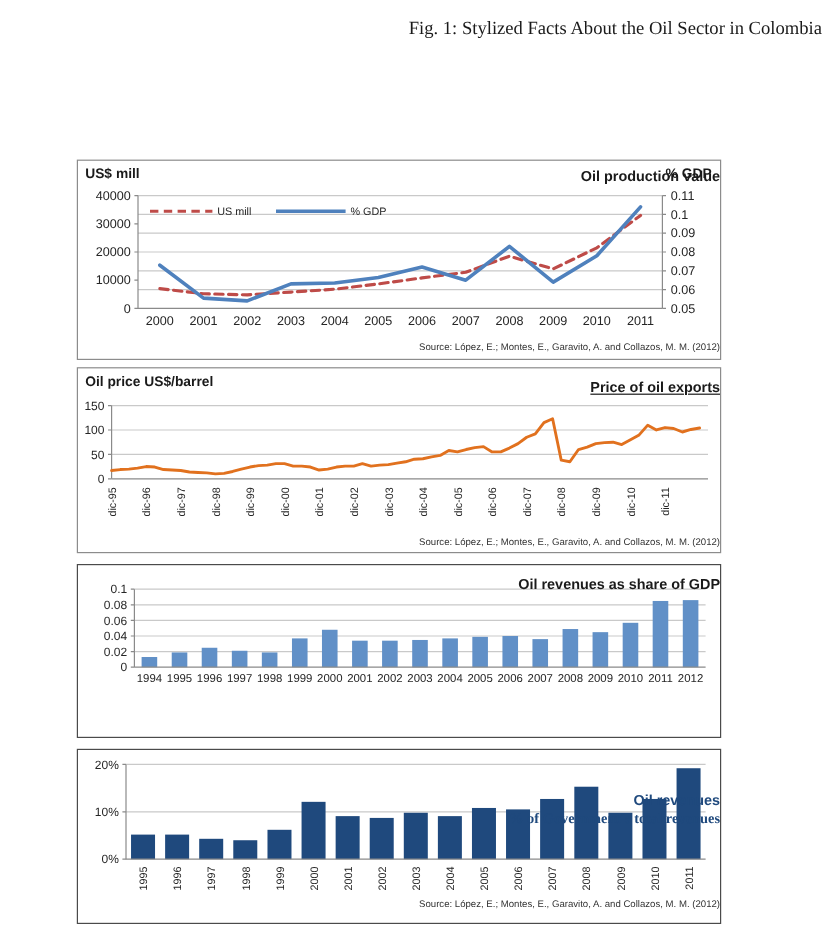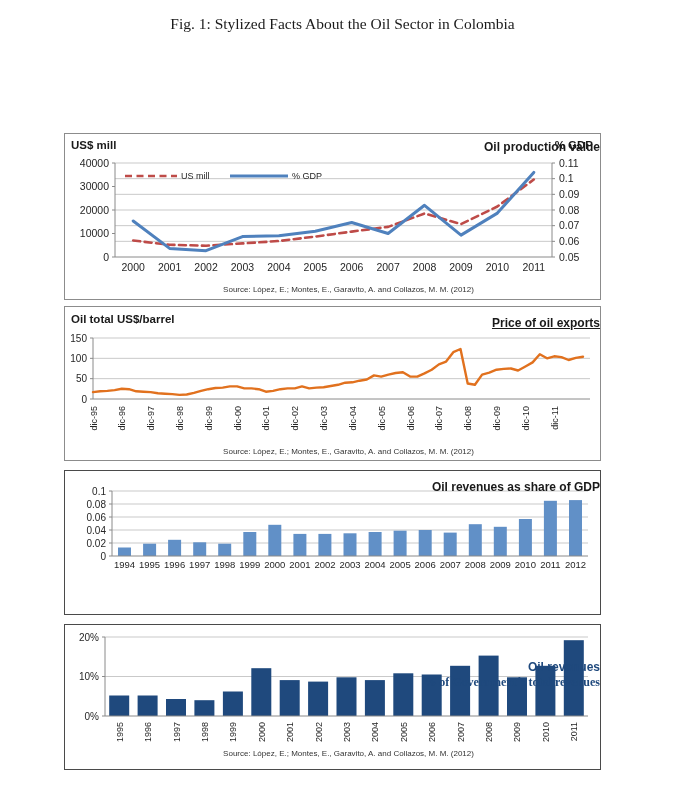--- a/index.html
+++ b/index.html
@@ -1,28 +1,28 @@
 <!DOCTYPE html>
 <html><head>
 <meta charset="utf-8">
 <style>
   html,body{margin:0;padding:0;background:#ffffff;}
   body{width:685px;height:787px;position:relative;font-family:"Liberation Sans",sans-serif;}
-  .fig-title{position:absolute;top:15px;left:0;width:100%;text-align:center;
+  .fig-title{position:absolute;top:15px;left:0;width:100%;text-align:right;
              font-family:"Liberation Serif",serif;font-size:15.5px;color:#1a1a1a;}
   .panel{position:absolute;left:64px;width:535px;background:#fff;border:1px solid #8c8c8c;}
   #p1{top:133px;height:165px;}
   #p2{top:306px;height:153px;}
   #p3{top:470px;height:143px;border-color:#4a4a4a;}
   #p4{top:624px;height:144px;border-color:#4a4a4a;}
   .panel svg{position:absolute;top:0;left:0;display:block;}
   .ctitle{position:absolute;left:0;width:100%;text-align:right;font-weight:bold;
           font-size:12px;color:#1a1a1a;}
   .ylab{position:absolute;font-weight:bold;font-size:11.5px;color:#1a1a1a;white-space:nowrap;}
-  .source{position:absolute;left:16px;width:100%;text-align:center;font-size:8px;color:#333;}
+  .source{position:absolute;left:0;width:100%;text-align:right;font-size:8px;color:#333;}
   .navy{color:#1F497D;margin-top:30px;}
   #p1 .ctitle{top:6px;} #p2 .ctitle{top:9px;text-decoration:underline;} #p3 .ctitle{top:9px;}
   #p4 .ctitle{top:5px;} #p4 .subtitle{top:20px;font-family:Liberation Serif, serif;}
   #p1 .source{bottom:5px;} #p2 .source{bottom:4px;} #p3 .source{bottom:7px;} #p4 .source{bottom:11px;}
 </style>
 </head>
 <body>
 
 <div class="fig-title">Fig. 1: Stylized Facts About the Oil Sector in Colombia</div>
 
@@ -113,21 +113,21 @@
       <text transform="translate(258.5882352941177,99) rotate(-90)" text-anchor="end" dy="3.5" fill="#262626" font-size="9" font-family="&quot;Liberation Sans&quot;,sans-serif">dic-03</text>
       <text transform="translate(287.4117647058824,99) rotate(-90)" text-anchor="end" dy="3.5" fill="#262626" font-size="9" font-family="&quot;Liberation Sans&quot;,sans-serif">dic-04</text>
       <text transform="translate(316.2352941176471,99) rotate(-90)" text-anchor="end" dy="3.5" fill="#262626" font-size="9" font-family="&quot;Liberation Sans&quot;,sans-serif">dic-05</text>
       <text transform="translate(345.05882352941177,99) rotate(-90)" text-anchor="end" dy="3.5" fill="#262626" font-size="9" font-family="&quot;Liberation Sans&quot;,sans-serif">dic-06</text>
       <text transform="translate(373.88235294117646,99) rotate(-90)" text-anchor="end" dy="3.5" fill="#262626" font-size="9" font-family="&quot;Liberation Sans&quot;,sans-serif">dic-07</text>
       <text transform="translate(402.70588235294116,99) rotate(-90)" text-anchor="end" dy="3.5" fill="#262626" font-size="9" font-family="&quot;Liberation Sans&quot;,sans-serif">dic-08</text>
       <text transform="translate(431.5294117647059,99) rotate(-90)" text-anchor="end" dy="3.5" fill="#262626" font-size="9" font-family="&quot;Liberation Sans&quot;,sans-serif">dic-09</text>
       <text transform="translate(460.3529411764706,99) rotate(-90)" text-anchor="end" dy="3.5" fill="#262626" font-size="9" font-family="&quot;Liberation Sans&quot;,sans-serif">dic-10</text>
       <text transform="translate(489.1764705882353,99) rotate(-90)" text-anchor="end" dy="3.5" fill="#262626" font-size="9" font-family="&quot;Liberation Sans&quot;,sans-serif">dic-11</text>
     </svg>
-  <div class="ylab" style="top:6px;left:6px;">Oil total US$/barrel</div>
+  <div class="ylab" style="top:6px;left:6px;">Oil price US$/barrel</div>
   <div class="ctitle">Price of oil exports</div>
   <div class="source">Source: López, E.; Montes, E., Garavito, A. and Collazos, M. M. (2012)</div>
 </div>
 
 <div class="panel" id="p3">
   <svg id="svg2" width="535" height="143">
       <line x1="47" y1="20" x2="523" y2="20" stroke="#C9C9C9" stroke-width="1"></line>
       <line x1="44" y1="20" x2="47" y2="20" stroke="#8A8A8A" stroke-width="1"></line>
       <text x="41" y="23.5" fill="#262626" font-size="10" font-family="&quot;Liberation Sans&quot;,sans-serif" text-anchor="end">0.1</text>
       <line x1="47" y1="33" x2="523" y2="33" stroke="#C9C9C9" stroke-width="1"></line>

